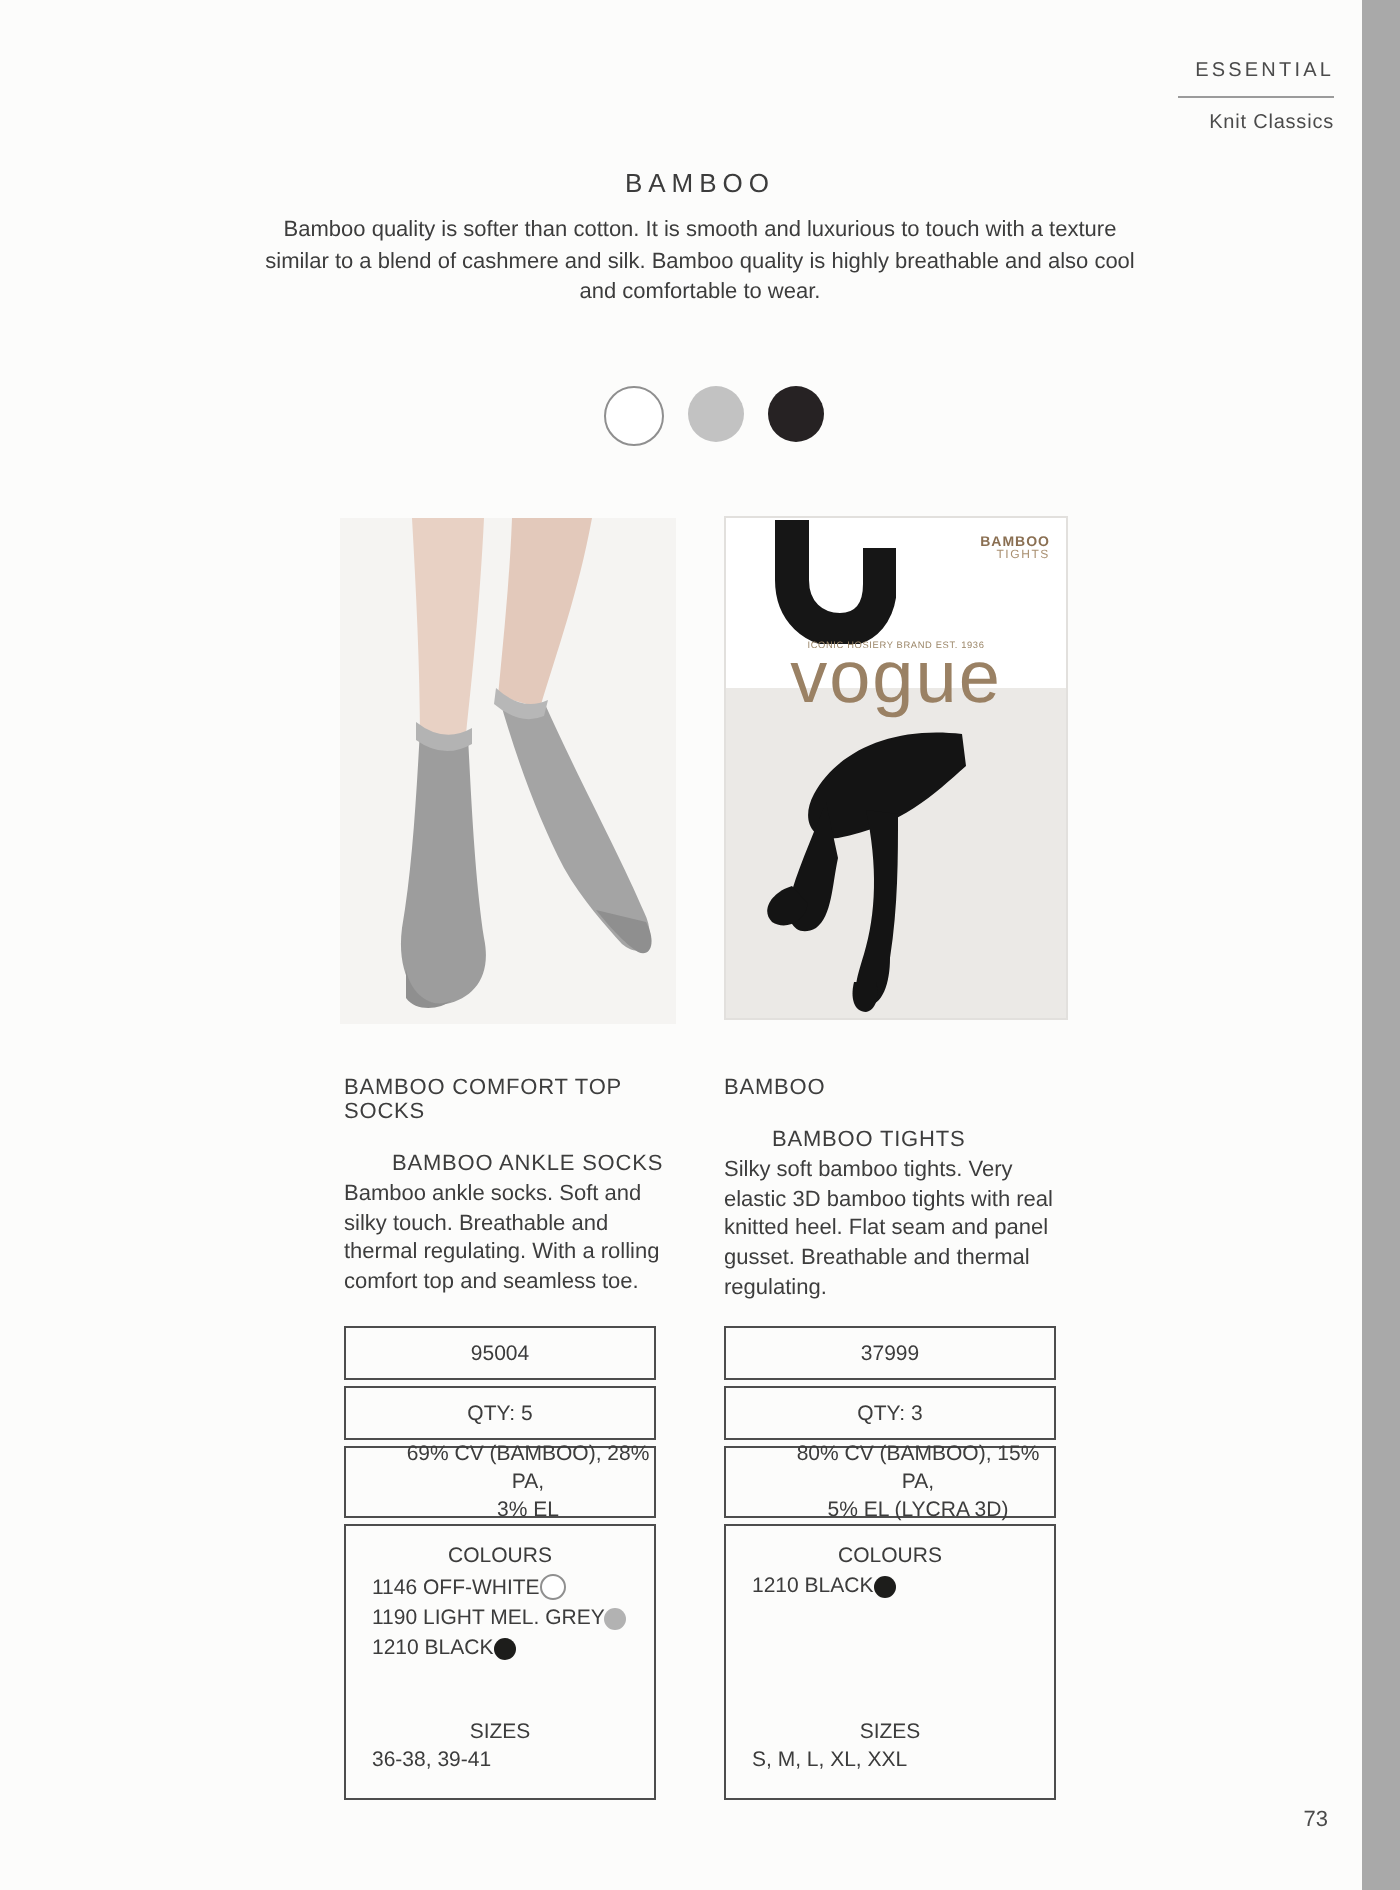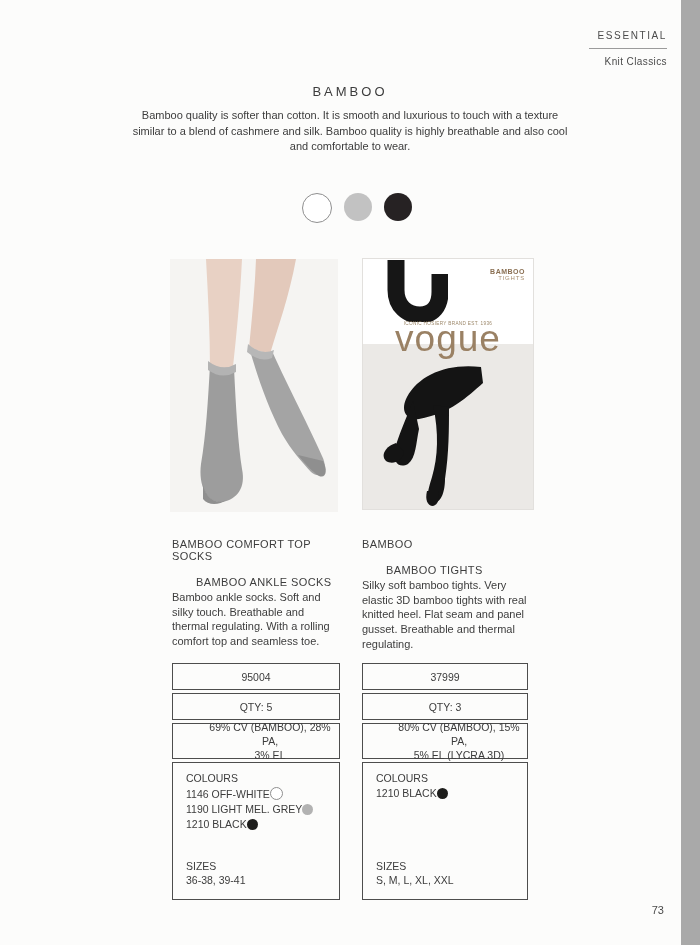--- a/index.html
+++ b/index.html
@@ -43,31 +43,31 @@
   
   .col { position:absolute; top:538px; }
   .col-l { left:172px; width:166px; }
   .col-r { left:362px; width:172px; }
   .col .ptitle { font-size:11px; letter-spacing:0.4px; margin:0 0 14px 0; }
   .col .psub { font-size:11px; letter-spacing:0.4px; margin:0 0 2px 0;padding-left:24px; }
   .col .pdesc { font-size:11px; line-height:1.33; margin:0; }
 
   
   .spec { position:absolute; top:663px; }
-  .spec-l { left:172px; width:168px; }
+  .spec-l { left:172px; width:156px; }
   .spec-r { left:362px; width:166px; }
   .cell { box-sizing:border-box; border:1px solid #4d4d4d; margin-bottom:3px;
           font-size:10.5px; color:#3c3c3c; text-align:center; background:#fcfcfb; }
   .cell.art, .cell.qty { height:27px; display:flex; align-items:center; justify-content:center; }
   .cell.comp { height:36px; display:flex; flex-direction:column; align-items:center; justify-content:center; line-height:1.35;padding-left:28px; }
   .cell.big { height:138px; text-align:left; padding:9px 13px 13px 13px;
               display:flex; flex-direction:column; justify-content:space-between; }
   .crow { display:flex; align-items:center; justify-content:flex-start; margin-top:3px; }
   .dot { width:11px; height:11px; border-radius:50%; flex:0 0 auto; }
-  .lbl { margin-bottom:2px; }
+  .lbl { margin-bottom:2px;text-align:center; }
   .sizes div { margin-top:1px; }
 
   .pageno { position:absolute; top:904px; right:36px; font-size:11px; color:#4a4a4a; }
 </style>
 </head>
 <body>
 
 <div class="page">
 
   <div class="edge-strip"></div>

